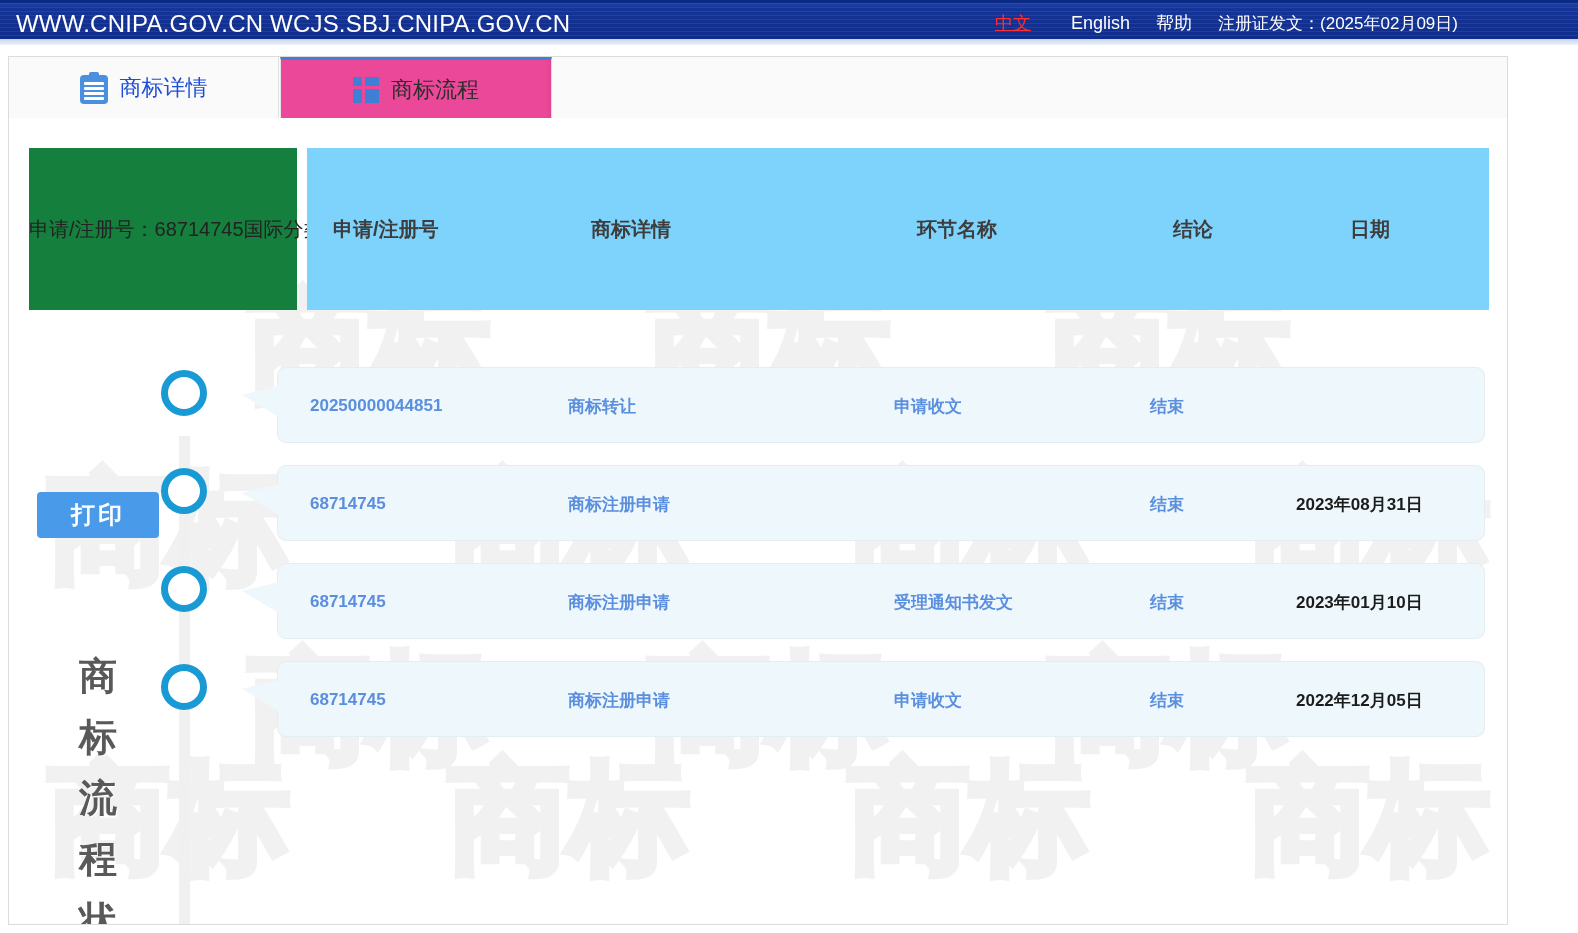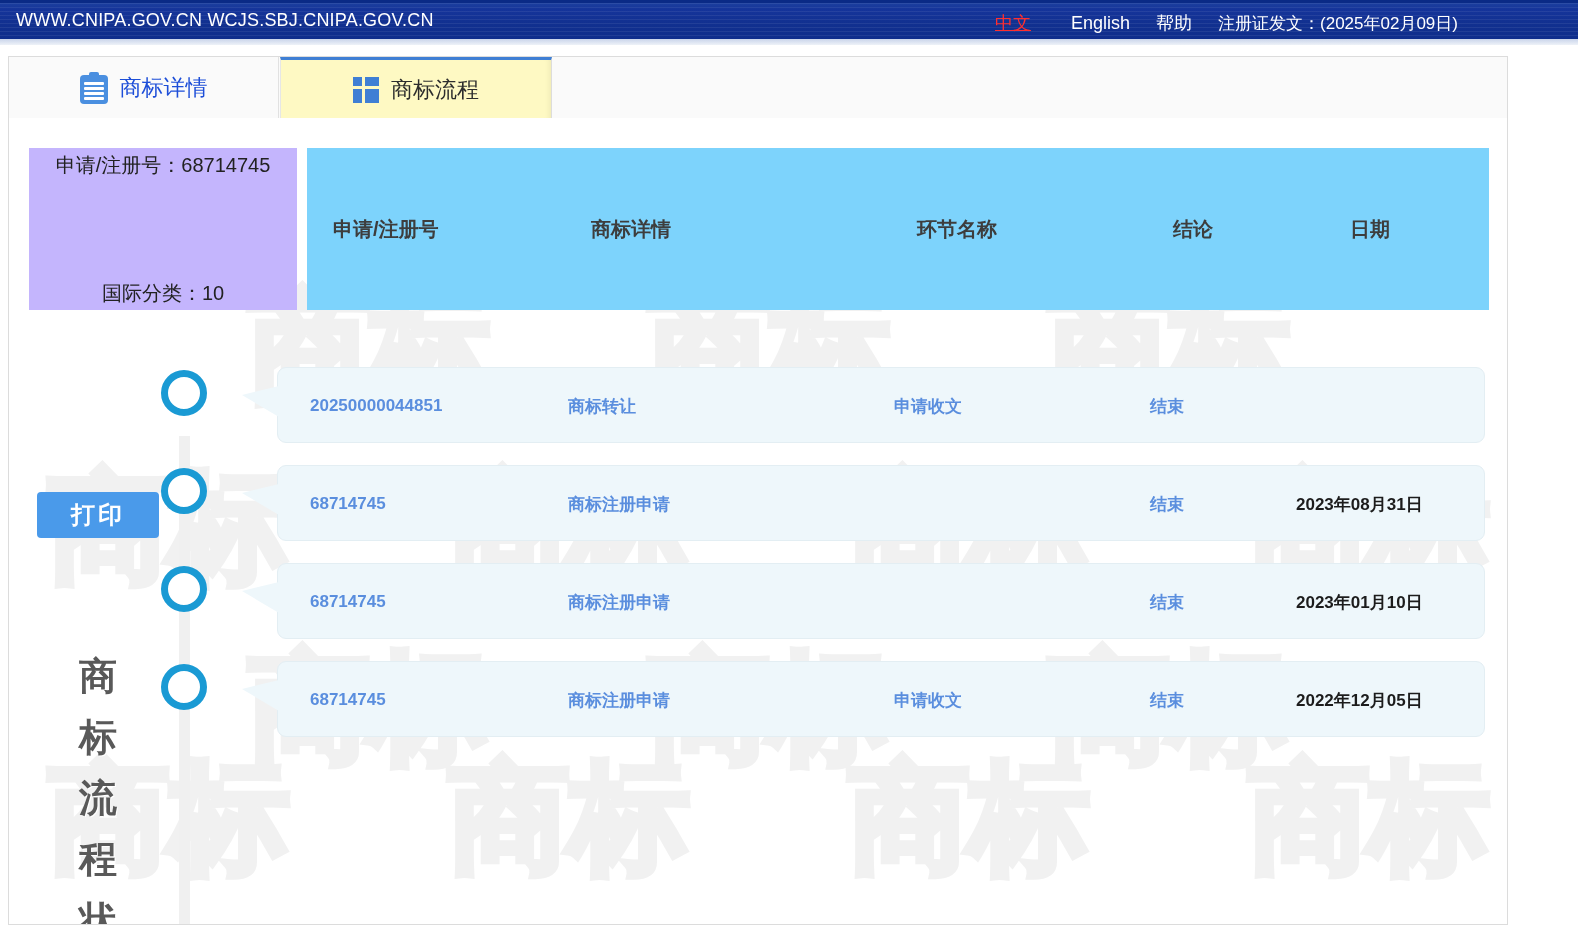--- a/index.html
+++ b/index.html
@@ -21,21 +21,21 @@
       linear-gradient(to bottom,#1c3f9e 0%,#15349a 18%,#11308f 60%,#0f2d8c 100%);
     border-top:3px solid #0a2a86;
     box-sizing:border-box;
   }
   .topbar::after{
     content:"";position:absolute;left:0;bottom:-6px;width:100%;height:6px;
     background:linear-gradient(to bottom,#c9d4ea,#eef2f8);
   }
   .site-url{
     position:absolute;left:16px;top:7px;
-    color:#ffffff;font-size:18px;letter-spacing:0.2px;white-space:nowrap;
+    color:#ffffff;font-size:24px;letter-spacing:0.2px;white-space:nowrap;
   }
   .top-right{
     position:absolute;right:120px;top:8px;
     display:flex;align-items:center;gap:0px;white-space:nowrap;
   }
   .top-right .lnk{color:#ffffff;font-size:18px;margin-right:26px;}
   .top-right .lnk.cn{color:#ff2f2f;text-decoration:underline;margin-right:40px;}
   .top-right .cutoff{color:#ffffff;font-size:17px;}
 
   
@@ -45,21 +45,21 @@
     border:1px solid #dcdcdc;border-bottom:none;
     box-sizing:border-box;
   }
   .tab{
     position:absolute;top:0;height:62px;
     display:flex;align-items:center;justify-content:center;gap:12px;
     box-sizing:border-box;cursor:pointer;
   }
   .tab-1{left:0;width:270px;background:#fafafa;border-right:1px solid #e1e1e1;}
   .tab-2{
-    left:271px;width:272px;background:#fef9c3;
+    left:271px;width:272px;background:#ec4899;
     border-top:3px solid #3f7fd4;
     border-left:1px solid #e6e6e6;border-right:1px solid #dcdcdc;
     box-shadow:-6px 0 7px -6px rgba(0,0,0,0.10) inset;
   }
   .tab-label{font-size:22px;color:#3a3a3a;}
   .tab-1 .tab-label{color:#1d4ed8;}
   .tab-2 .tab-label{color:#2d2d2d;}
 
   
   .ico-clip{width:28px;height:32px;position:relative;}
@@ -103,22 +103,22 @@
     opacity:1;
     user-select:none;
   }
 
   
   .topinfo{
     position:absolute;left:20px;top:30px;width:1460px;height:162px;
   }
   .infobox{
     position:absolute;left:0;top:0;width:268px;height:162px;
-    background:#c4b5fd;
-    display:flex;flex-direction:column;align-items:center;justify-content:space-between;
+    background:#15803d;
+    display:flex;flex-direction:row;align-items:center;justify-content:space-between;
     box-sizing:border-box;
   }
   .infobox .line{font-size:20px;color:#222;line-height:34px;white-space:nowrap;}
 
   .thead{
     position:absolute;left:278px;top:0;width:1182px;height:162px;
     background:#7dd3fc;
   }
   .thead .th{
     position:absolute;top:68px;font-size:20px;font-weight:bold;color:#3d3d3d;
@@ -278,20 +278,21 @@
     <span class="cell c0">68714745</span>
     <span class="cell c1">商标注册申请</span>
     <span class="cell c3">结束</span>
     <span class="cell c4">2023年08月31日</span>
   </div>
 
   <div class="row" style="top:445px;">
     <span class="ptr"></span>
     <span class="cell c0">68714745</span>
     <span class="cell c1">商标注册申请</span>
+    <span class="cell c2">受理通知书发文</span>
     <span class="cell c3">结束</span>
     <span class="cell c4">2023年01月10日</span>
   </div>
 
   <div class="row" style="top:543px;">
     <span class="ptr"></span>
     <span class="cell c0">68714745</span>
     <span class="cell c1">商标注册申请</span>
     <span class="cell c2">申请收文</span>
     <span class="cell c3">结束</span>

